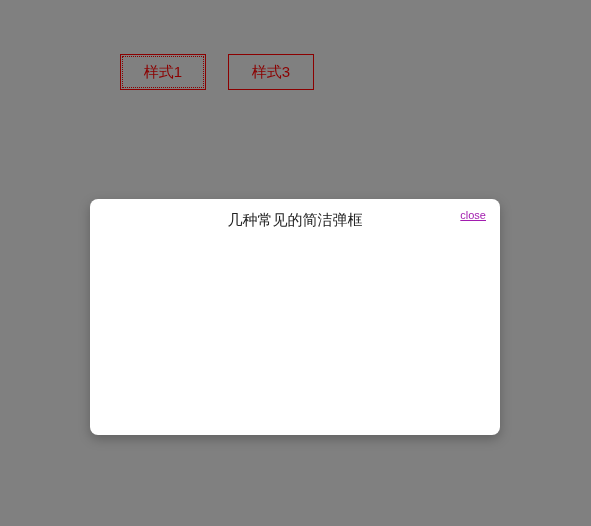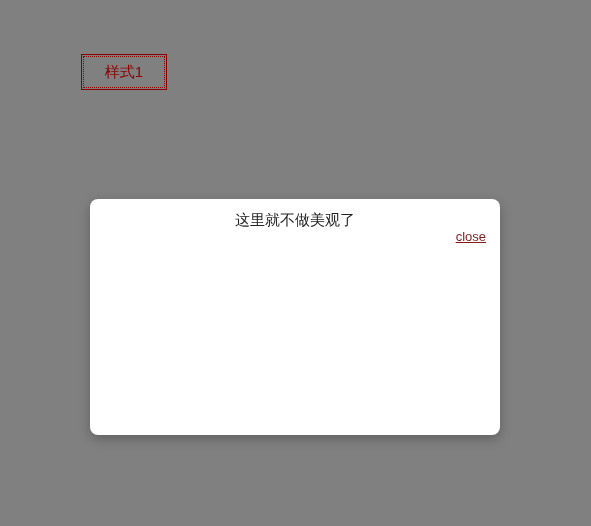--- a/index.html
+++ b/index.html
@@ -8,21 +8,21 @@
       height: 526px;
       background: #808080;
       font-family: "Microsoft YaHei", sans-serif;
       position: relative;
       overflow: hidden;
     }
     .button-row {
       display: flex;
       gap: 22px;
       padding-top: 54px;
-      padding-left: 81px;
+      padding-left: 120px;
     }
     .style-btn {
       width: 86px;
       height: 36px;
       border: 1px solid #8b0000;
       background: transparent;
       color: #8b0000;
       font-size: 15px;
       font-family: inherit;
       cursor: pointer;
@@ -48,39 +48,39 @@
     .modal-title {
       text-align: center;
       font-size: 15px;
       color: #222;
       padding-top: 2px;
     }
     .modal-close {
       position: absolute;
       right: 14px;
       top: 10px;
-      color: #7f1d1d;
+      color: #a21caf;
       text-decoration: underline;
-      font-size: 13px;
+      font-size: 11px;
       cursor: pointer;
       font-family: inherit;
-      margin-top: 20px;
     }
     .modal-body {
       margin-top: 10px;
       font-size: 15px;
       color: #222;
       text-align: center;
       line-height: 1.5;
       padding: 0 2px;
     }
   </style>
 </head>
 <body>
 
 <div class="button-row">
   <button class="style-btn active">样式1</button>
+  <button class="style-btn">样式3</button>
 </div>
 
 <div class="modal">
-  <div class="modal-title">这里就不做美观了</div>
+  <div class="modal-title">几种常见的简洁弹框</div>
   <a class="modal-close">close</a>
 </div>
 
 </body></html>

